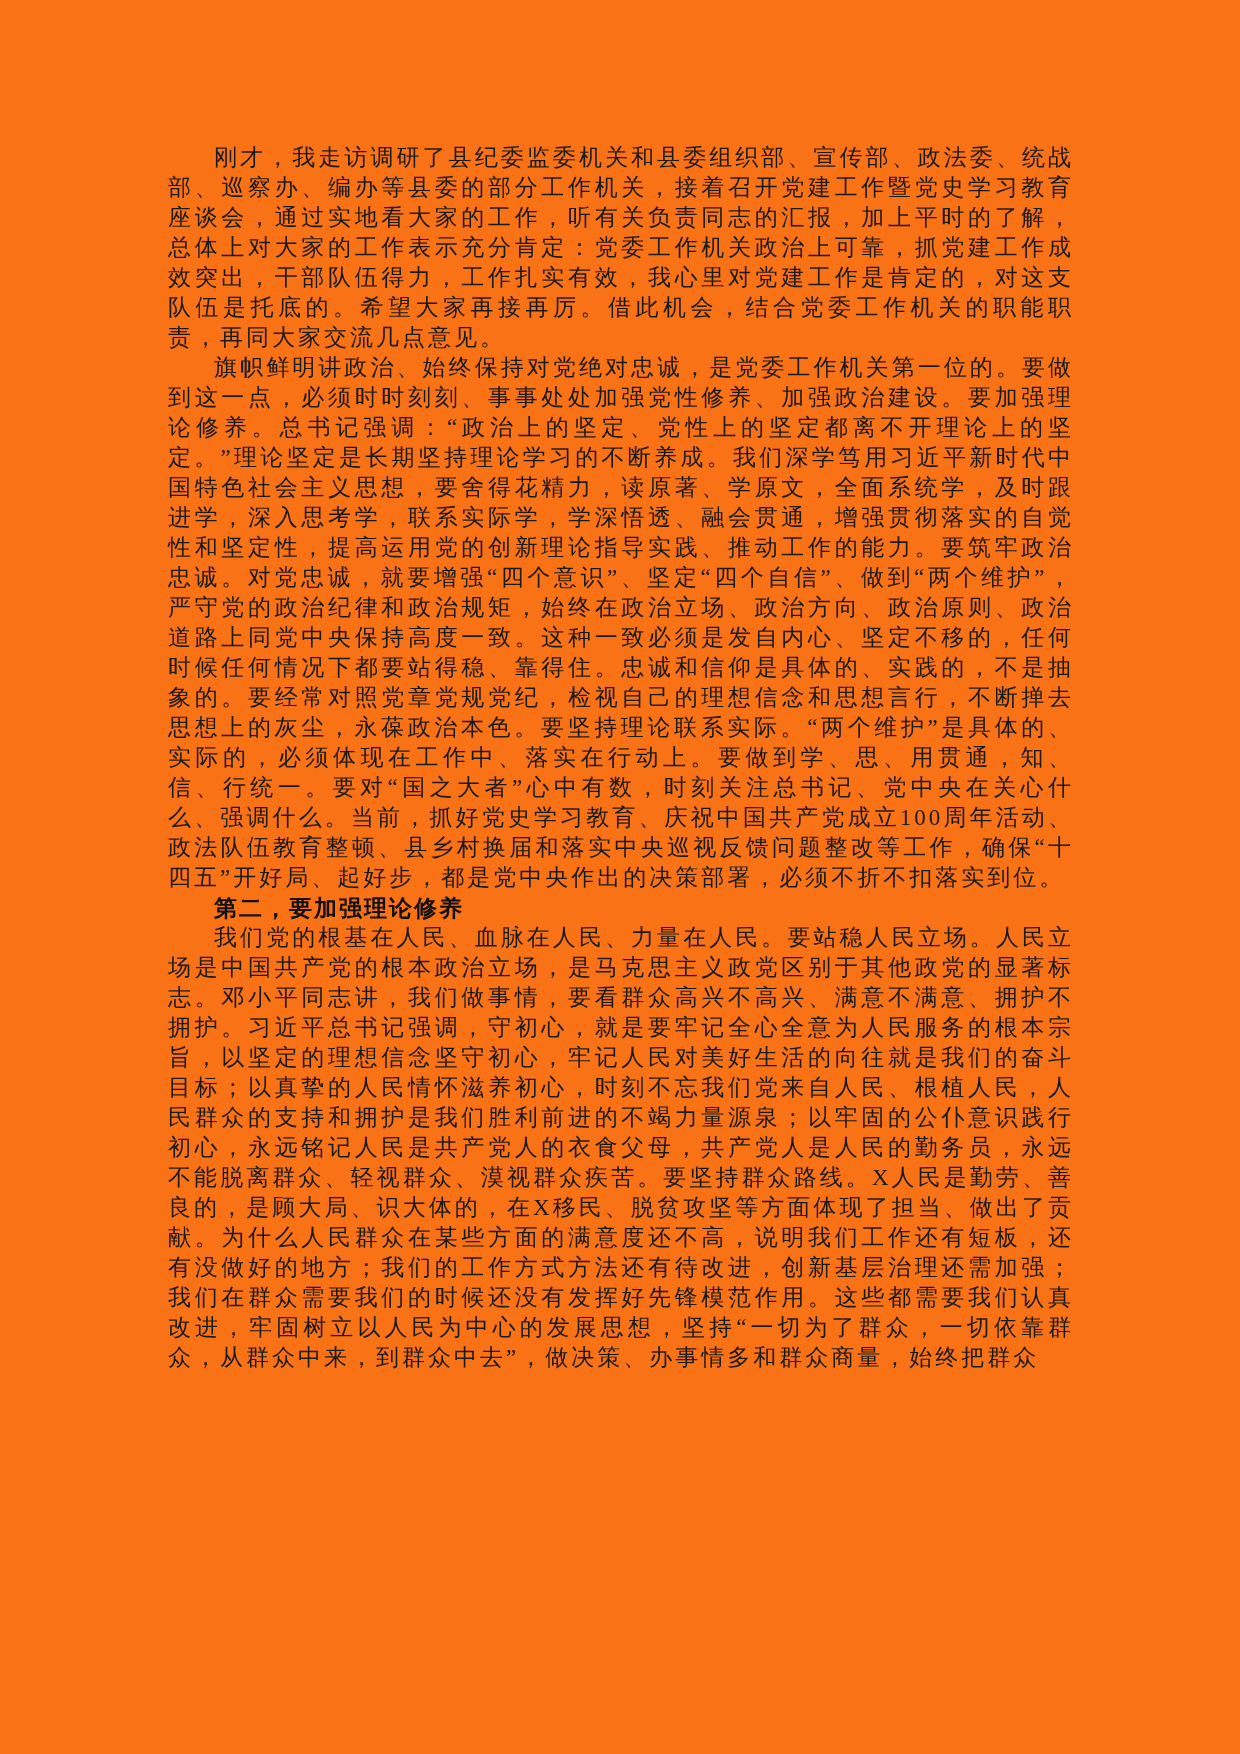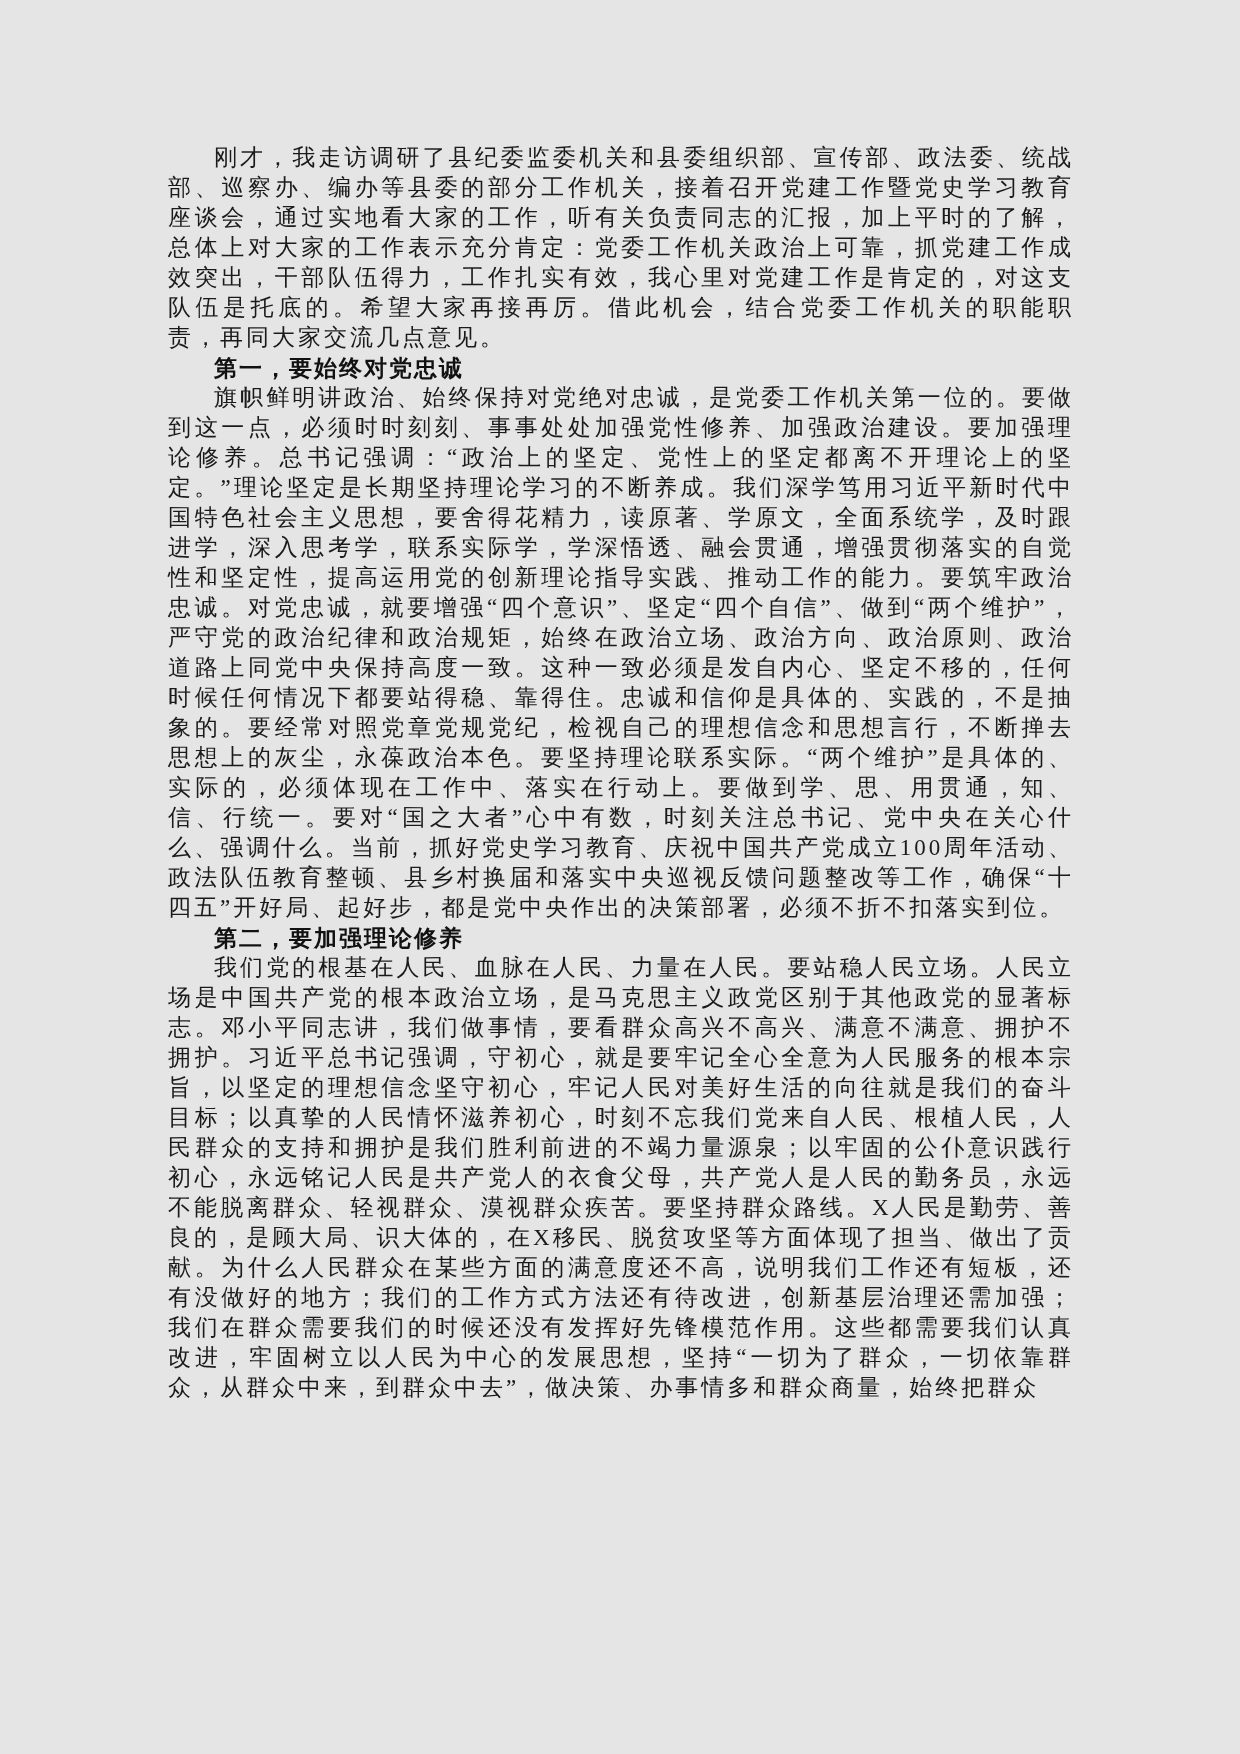--- a/index.html
+++ b/index.html
@@ -5,21 +5,21 @@
   html, body {
     margin: 0;
     padding: 0;
     background: #ffffff;
   }
   .page {
     position: relative;
     width: 1240px;
     height: 1754px;
     margin: 0 auto;
-    background: #e5e5e5;
+    background: #f97316;
     overflow: hidden;
     box-sizing: border-box;
     padding: 143px 166px 0 168px;
   }
   .content {
     width: 906px;
     color: #1a1a1a;
     font-family: "Liberation Serif", "DejaVu Serif", serif;
     font-size: 23px;
     line-height: 30px;
@@ -41,18 +41,17 @@
     letter-spacing: 2px;
     color: #111111;
   }
 </style>
 </head>
 <body>
 
 <div class="page">
   <div class="content">
     <p class="body">刚才，我走访调研了县纪委监委机关和县委组织部、宣传部、政法委、统战部、巡察办、编办等县委的部分工作机关，接着召开党建工作暨党史学习教育座谈会，通过实地看大家的工作，听有关负责同志的汇报，加上平时的了解，总体上对大家的工作表示充分肯定：党委工作机关政治上可靠，抓党建工作成效突出，干部队伍得力，工作扎实有效，我心里对党建工作是肯定的，对这支队伍是托底的。希望大家再接再厉。借此机会，结合党委工作机关的职能职责，再同大家交流几点意见。</p>
-    <h2 class="heading">第一，要始终对党忠诚</h2>
     <p class="body">旗帜鲜明讲政治、始终保持对党绝对忠诚，是党委工作机关第一位的。要做到这一点，必须时时刻刻、事事处处加强党性修养、加强政治建设。要加强理论修养。总书记强调：“政治上的坚定、党性上的坚定都离不开理论上的坚定。”理论坚定是长期坚持理论学习的不断养成。我们深学笃用习近平新时代中国特色社会主义思想，要舍得花精力，读原著、学原文，全面系统学，及时跟进学，深入思考学，联系实际学，学深悟透、融会贯通，增强贯彻落实的自觉性和坚定性，提高运用党的创新理论指导实践、推动工作的能力。要筑牢政治忠诚。对党忠诚，就要增强“四个意识”、坚定“四个自信”、做到“两个维护”，严守党的政治纪律和政治规矩，始终在政治立场、政治方向、政治原则、政治道路上同党中央保持高度一致。这种一致必须是发自内心、坚定不移的，任何时候任何情况下都要站得稳、靠得住。忠诚和信仰是具体的、实践的，不是抽象的。要经常对照党章党规党纪，检视自己的理想信念和思想言行，不断掸去思想上的灰尘，永葆政治本色。要坚持理论联系实际。“两个维护”是具体的、实际的，必须体现在工作中、落实在行动上。要做到学、思、用贯通，知、信、行统一。要对“国之大者”心中有数，时刻关注总书记、党中央在关心什么、强调什么。当前，抓好党史学习教育、庆祝中国共产党成立100周年活动、政法队伍教育整顿、县乡村换届和落实中央巡视反馈问题整改等工作，确保“十四五”开好局、起好步，都是党中央作出的决策部署，必须不折不扣落实到位。</p>
     <h2 class="heading">第二，要加强理论修养</h2>
     <p class="body">我们党的根基在人民、血脉在人民、力量在人民。要站稳人民立场。人民立场是中国共产党的根本政治立场，是马克思主义政党区别于其他政党的显著标志。邓小平同志讲，我们做事情，要看群众高兴不高兴、满意不满意、拥护不拥护。习近平总书记强调，守初心，就是要牢记全心全意为人民服务的根本宗旨，以坚定的理想信念坚守初心，牢记人民对美好生活的向往就是我们的奋斗目标；以真挚的人民情怀滋养初心，时刻不忘我们党来自人民、根植人民，人民群众的支持和拥护是我们胜利前进的不竭力量源泉；以牢固的公仆意识践行初心，永远铭记人民是共产党人的衣食父母，共产党人是人民的勤务员，永远不能脱离群众、轻视群众、漠视群众疾苦。要坚持群众路线。X人民是勤劳、善良的，是顾大局、识大体的，在X移民、脱贫攻坚等方面体现了担当、做出了贡献。为什么人民群众在某些方面的满意度还不高，说明我们工作还有短板，还有没做好的地方；我们的工作方式方法还有待改进，创新基层治理还需加强；我们在群众需要我们的时候还没有发挥好先锋模范作用。这些都需要我们认真改进，牢固树立以人民为中心的发展思想，坚持“一切为了群众，一切依靠群众，从群众中来，到群众中去”，做决策、办事情多和群众商量，始终把群众</p>
   </div>
 </div>
 
 </body></html>

